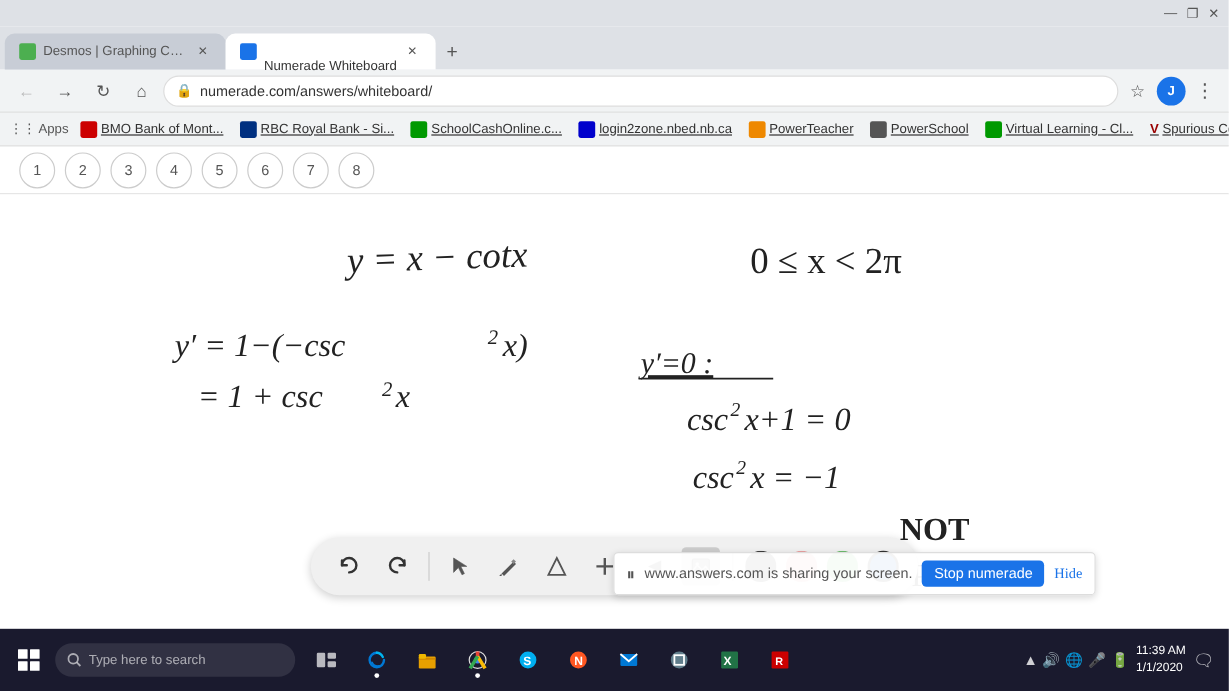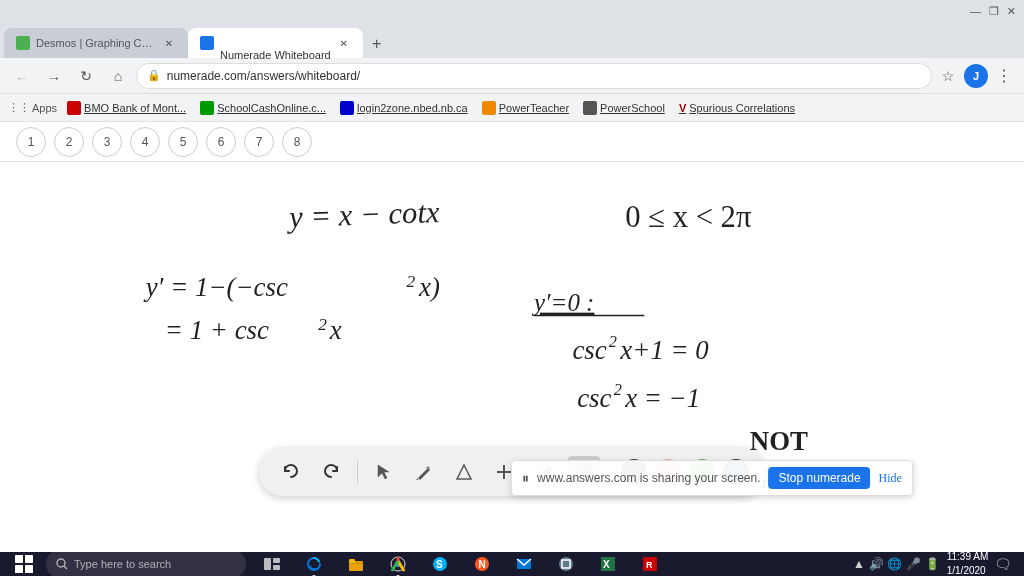--- a/index.html
+++ b/index.html
@@ -285,21 +285,21 @@
       cursor: pointer;
       font-family: Liberation Serif, serif;
     }
 
     
     .taskbar {
       position: absolute;
       bottom: 0;
       left: 0;
       right: 0;
-      height: 24px;
+      height: 52px;
       background: #1a1a2e;
       display: flex;
       align-items: center;
       padding: 0 4px;
       gap: 2px;
     }
     .taskbar-start {
       width: 40px;
       height: 36px;
       display: flex;
@@ -427,34 +427,42 @@
 <div class="bookmarks-bar">
   <div class="bm-apps">
     <span style="font-size:11px;">⋮⋮</span>
     <span>Apps</span>
   </div>
   <div class="bookmark-item">
     <div class="bm-icon" style="background:#c00;"></div>
     <span>BMO Bank of Mont...</span>
   </div>
   <div class="bookmark-item">
+    <div class="bm-icon" style="background:#003080;"></div>
+    <span>RBC Royal Bank - Si...</span>
+  </div>
+  <div class="bookmark-item">
     <div class="bm-icon" style="background:#090;"></div>
     <span>SchoolCashOnline.c...</span>
   </div>
   <div class="bookmark-item">
     <div class="bm-icon" style="background:#00c;"></div>
     <span>login2zone.nbed.nb.ca</span>
   </div>
   <div class="bookmark-item">
     <div class="bm-icon" style="background:#e80;"></div>
     <span>PowerTeacher</span>
   </div>
   <div class="bookmark-item">
     <div class="bm-icon" style="background:#555;"></div>
     <span>PowerSchool</span>
+  </div>
+  <div class="bookmark-item">
+    <div class="bm-icon" style="background:#090;"></div>
+    <span>Virtual Learning - Cl...</span>
   </div>
   <div class="bookmark-item">
     <div style="color:#900;font-size:11px;font-weight:bold;">V</div>
     <span>Spurious Correlations</span>
   </div>
 
 </div>
 
 <div class="content-wrapper">
 

